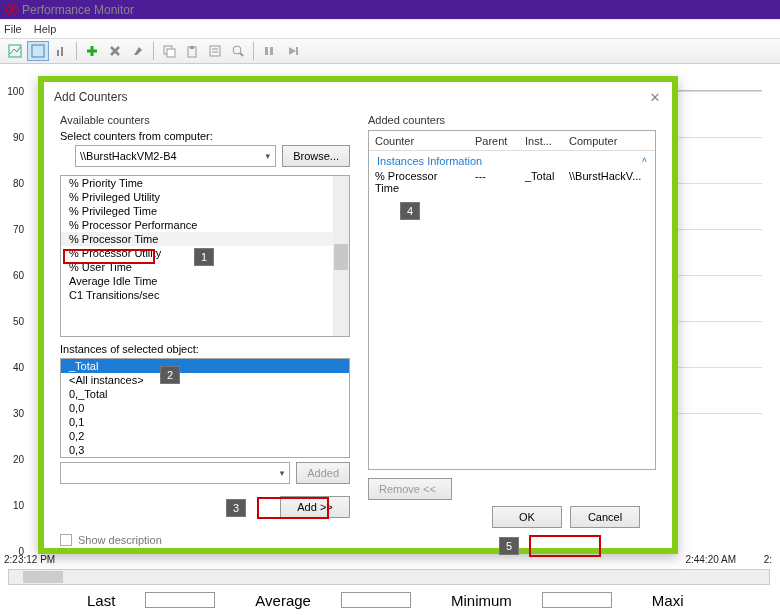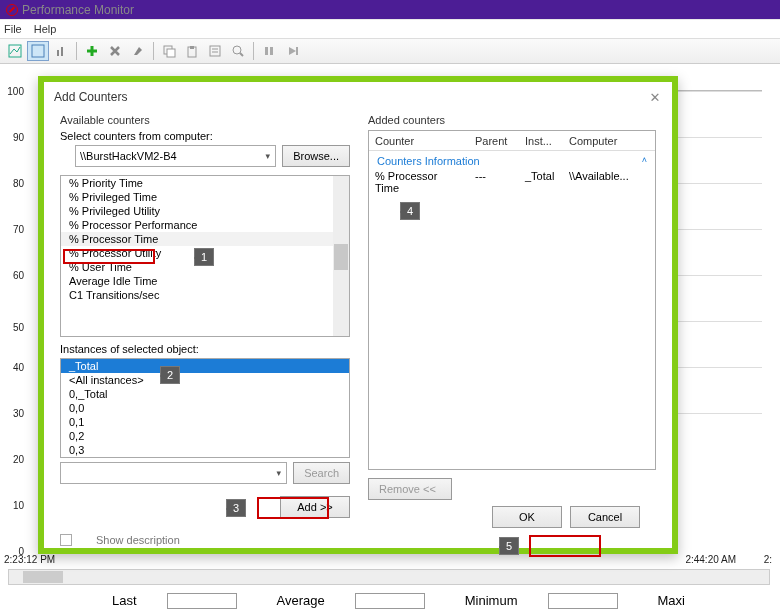--- a/index.html
+++ b/index.html
@@ -16,21 +16,21 @@
 .tbtn { width:22px; height:20px; display:flex; align-items:center; justify-content:center; border:1px solid transparent; }
 .tbtn.sel { background:#cde6f7; border:1px solid #7da2ce; }
 .tsep { width:1px; height:18px; background:#bbb; margin:0 3px; }
 .yaxis { position:absolute; left:0; top:86px; width:28px; font-size:10px; color:#222; }
 .yaxis div { position:absolute; right:4px; }
 .time-label { position:absolute; bottom:50px; font-size:10px; color:#222; }
 .chart-line { position:absolute; right:18px; top:90px; width:110px; border-top:1px solid #bbb; height:370px; }
 .chart-line div { border-top:1px solid #ddd; height:46px; }
 .hscroll { position:absolute; left:8px; right:10px; bottom:30px; height:16px; background:#eee; border:1px solid #ccc; }
 .hscroll .thumb { position:absolute; left:14px; top:1px; width:40px; height:12px; background:#ccc; }
-.footer-stats { position:absolute; left:0; right:0; bottom:6px; display:flex; padding-left:112px; gap:40px; font-size:13px; }
+.footer-stats { position:absolute; left:0; right:0; bottom:6px; display:flex; padding-left:87px; gap:40px; font-size:15px; }
 .footer-stats .stat { display:flex; gap:30px; }
 .footer-stats .lbl { font-weight:normal; }
 .footer-stats .box { width:70px; height:16px; border:1px solid #999; background:#fff; }
 
 
 .dialog { position:absolute; left:38px; top:76px; width:640px; height:478px; background:#fff; border:6px solid #84cc16; box-shadow:0 4px 12px rgba(0,0,0,0.25); }
 .dlg-title { height:30px; display:flex; align-items:center; padding:0 10px; font-size:12px; color:#333; position:relative; }
 .dlg-close { position:absolute; right:8px; top:6px; width:18px; height:18px; color:#888; display:flex; align-items:center; justify-content:center; font-size:13px; cursor:default; }
 .dlg-body { display:flex; padding:0 16px 6px 16px; gap:18px; }
 .col { display:flex; flex-direction:column; }
@@ -52,21 +52,21 @@
 .search-row .combo { flex:1; }
 .addbtn-row { display:flex; justify-content:flex-end; margin-top:12px; }
 .grid { border:1px solid #aaa; background:#fff; font-size:11px; height:340px; position:relative; }
 .grid-head { display:flex; border-bottom:1px solid #ddd; height:20px; align-items:center; font-size:11px; color:#333; }
 .grid-head > div { padding:0 6px; }
 .grid-body { padding:2px 0; }
 .grid-group { color:#1c7cd6; padding:2px 8px; display:flex; justify-content:space-between; }
 .grid-group .caret { color:#1c7cd6; font-size:9px; }
 .grid-row { display:flex; padding:1px 0; }
 .grid-row > div { padding:0 6px; }
-.bottom-left { display:flex; gap:24px; margin-top:16px; align-items:center; font-size:11px; color:#777; }
+.bottom-left { display:flex; gap:6px; margin-top:16px; align-items:center; font-size:11px; color:#777; }
 .checkbox { width:12px; height:12px; border:1px solid #aaa; background:#fff; }
 .dlg-footer { display:flex; justify-content:flex-end; padding:6px 16px 12px 0; gap:8px; }
 
 
 .callout { position:absolute; background:#5a5a5a; color:#fff; font-size:11px; width:20px; height:18px; display:flex; align-items:center; justify-content:center; border:1px solid #777; z-index:20; }
 .callout::before { content:""; position:absolute; left:-6px; top:4px; border:5px solid transparent; border-right-color:#5a5a5a; }
 .redbox { position:absolute; border:2px solid #c00; z-index:15; pointer-events:none; }
 </style>
 </head>
 <body>
@@ -155,21 +155,21 @@
       </svg>
     </div>
 </div>
 
 <div class="yaxis">
   <div style="top:0">100</div>
   <div style="top:46px">90</div>
   <div style="top:92px">80</div>
   <div style="top:138px">70</div>
   <div style="top:184px">60</div>
-  <div style="top:236px">50</div>
+  <div style="top:230px">50</div>
   <div style="top:276px">40</div>
   <div style="top:322px">30</div>
   <div style="top:368px">20</div>
   <div style="top:414px">10</div>
   <div style="top:460px">0</div>
 </div>
 <div class="chart-line">
   <div></div>
     <div></div>
     <div></div>
@@ -214,22 +214,22 @@
       <div class="section-label">Available counters</div>
       <div class="sub-label">Select counters from computer:</div>
       <div class="row">
         <div class="combo">
             <span>\\BurstHackVM2-B4</span>
           </div>
         <div class="btn">Browse...</div>
       </div>
       <div class="listbox" style="height:162px;margin-top:8px">
         <div class="item">% Priority Time</div>
+        <div class="item">% Privileged Utility</div>
         <div class="item">% Privileged Time</div>
-        <div class="item">% Privileged Utility</div>
         <div class="item">% Processor Performance</div>
         <div class="item selected">% Processor Time</div>
         <div class="item">% Processor Utility</div>
         <div class="item">% User Time</div>
         <div class="item">Average Idle Time</div>
         <div class="item">C1 Transitions/sec</div>
         <div class="scroll">
             <div class="scroll-thumb"></div>
           </div>
       </div>
@@ -238,21 +238,21 @@
         <div class="item sel">_Total</div>
         <div class="item">&lt;All instances&gt;</div>
         <div class="item">0,_Total</div>
         <div class="item">0,0</div>
         <div class="item">0,1</div>
         <div class="item">0,2</div>
         <div class="item">0,3</div>
       </div>
       <div class="search-row">
         <div class="combo"></div>
-        <div class="btn" style="color:#999">Search</div>
+        <div class="btn" style="color:#999">Added</div>
       </div>
       <div class="addbtn-row">
         <div class="btn" style="width:70px;justify-content:center">Add &gt;&gt;</div>
       </div>
       <div class="bottom-left">
         <div class="checkbox"></div>
         <span>Show description</span>
       </div>
     </div>
 
@@ -260,28 +260,28 @@
       <div class="section-label">Added counters</div>
       <div class="grid">
         <div class="grid-head">
           <div style="width:100px">Counter</div>
           <div style="width:50px">Parent</div>
           <div style="width:44px">Inst...</div>
           <div>Computer</div>
         </div>
         <div class="grid-body">
           <div class="grid-group">
-            <span>Counters Information</span>
+            <span>Instances Information</span>
               <span class="caret">˄</span>
           </div>
           <div class="grid-row">
             <div style="width:100px">% Processor Time</div>
             <div style="width:50px">---</div>
             <div style="width:44px">_Total</div>
-            <div>\\Available...</div>
+            <div>\\BurstHackV...</div>
           </div>
         </div>
       </div>
       <div style="margin-top:8px">
         <div class="btn" style="color:#999;width:84px">Remove &lt;&lt;</div>
       </div>
       <div class="dlg-footer">
         <div class="btn" style="width:70px;justify-content:center">OK</div>
         <div class="btn" style="width:70px;justify-content:center">Cancel</div>
       </div>

